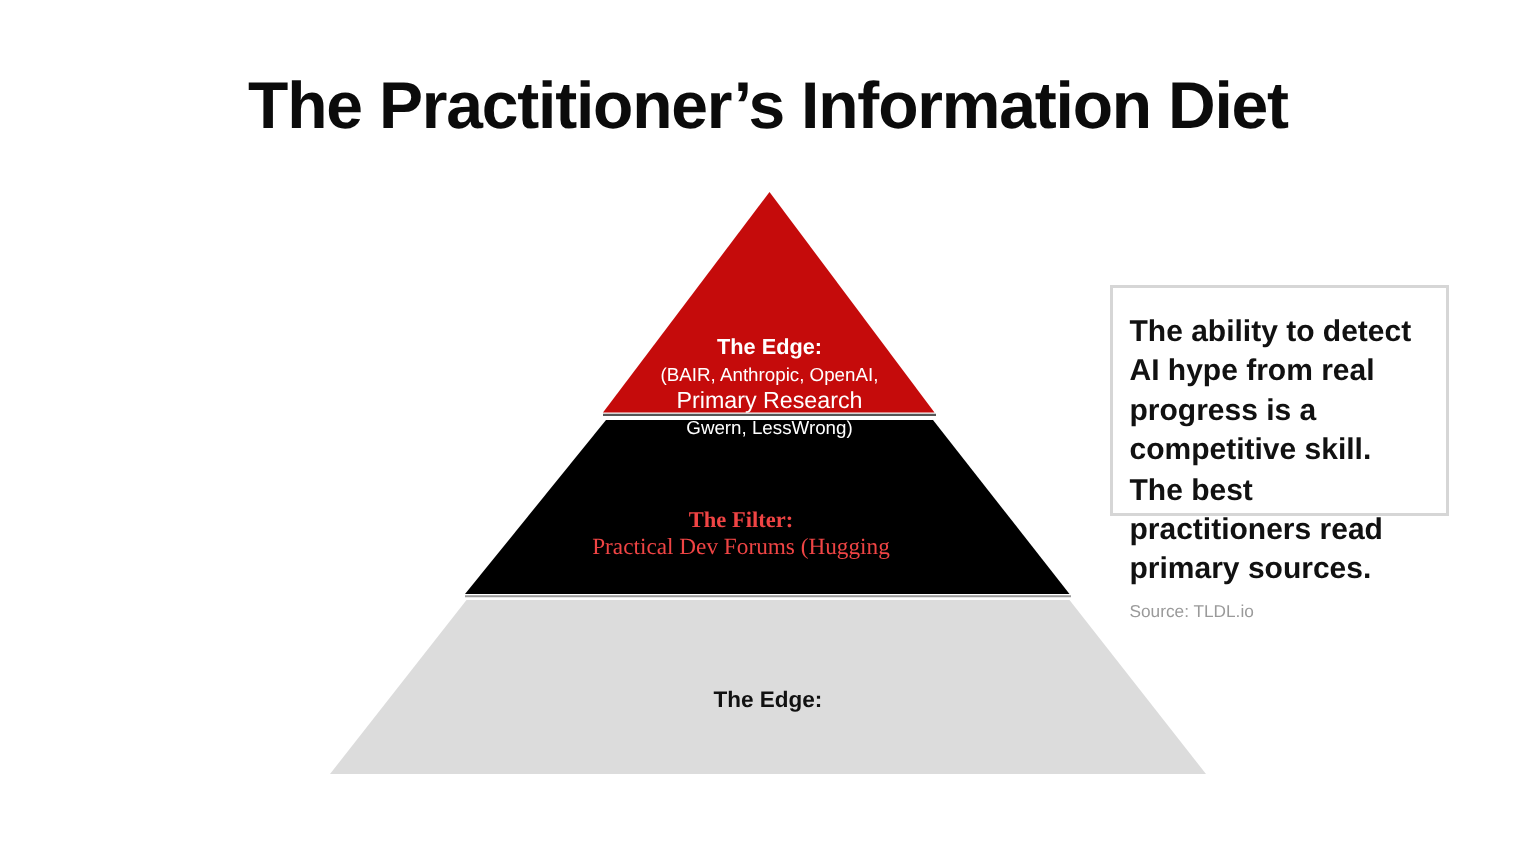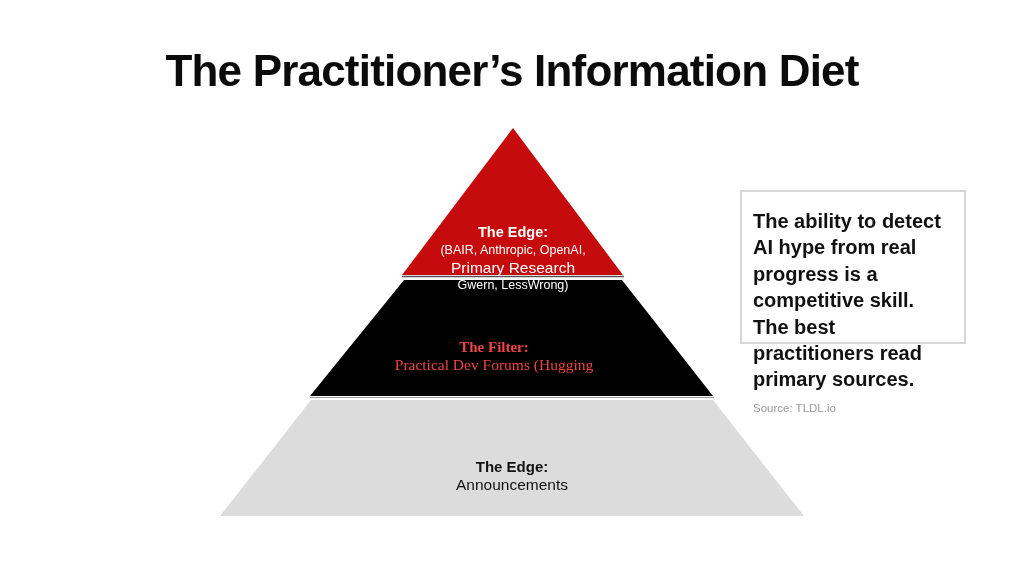--- a/index.html
+++ b/index.html
@@ -58,19 +58,18 @@
   <span class="b b2">Gwern, LessWrong)</span>
 </div>
 
 <div class="lbl filter">
   <span class="h">The Filter:</span>
   <span class="b">Practical Dev Forums (Hugging</span>
 </div>
 
 <div class="lbl noise">
   <span class="h">The Edge:</span>
-  <span class="b">Announcements</span>
 </div>
 
 <div class="callout">
   <div class="q">The ability to detect AI hype from real progress is a competitive skill. The best practitioners read primary sources.</div>
   <div class="src">Source: TLDL.io</div>
 </div>
 
 </body></html>

